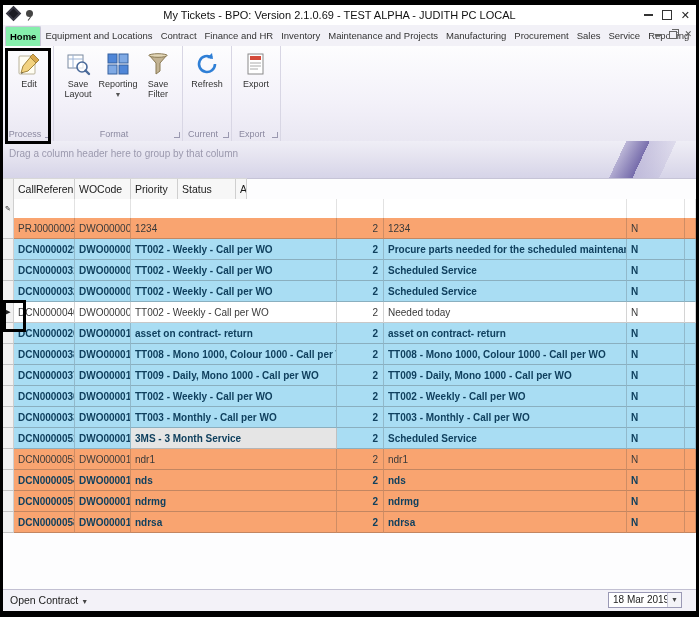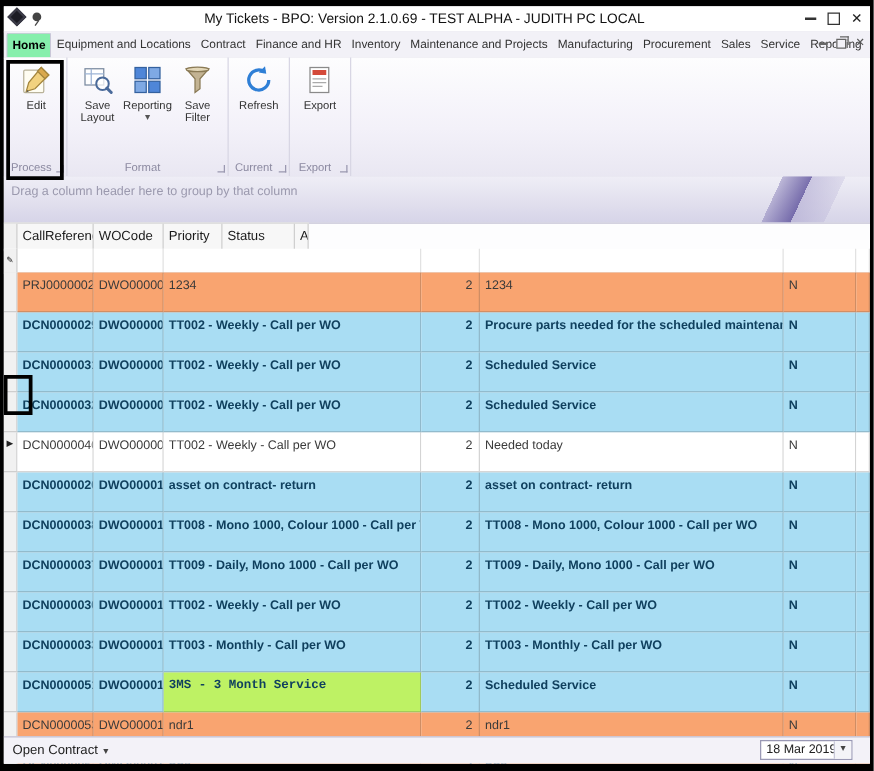--- a/index.html
+++ b/index.html
@@ -46,21 +46,21 @@
   .grouppanel{position:absolute;left:0;top:136px;right:0;height:37px;overflow:hidden;
               background:linear-gradient(180deg,#efeef6 0%,#e2e0ee 55%,#d6d4e8 100%);border-bottom:1px solid #c6c4d6;}
   .gp-hint{position:absolute;left:6px;top:7px;font-size:10px;color:#9b99ae;}
   .gp-deco{position:absolute;right:0;top:0;width:150px;height:100%;
            background:linear-gradient(115deg,transparent 48%,rgba(130,120,180,.45) 48%,rgba(92,80,155,.8) 62%,rgba(160,152,200,.45) 62%,rgba(160,152,200,.2) 78%,transparent 78%);}
 
   
   .ghead{position:absolute;left:0;top:173px;height:21px;display:flex;background:#f7f7f7;border-bottom:1px solid #bdbdbd;border-top:1px solid #d8d8d8;}
   .gfilter{position:absolute;left:0;top:194px;height:19px;display:flex;background:#fff;border-bottom:1px solid #c9c9c9;}
   .rows{position:absolute;left:0;top:213px;}
-  .grid-row{display:flex;height:32px;}
+  .grid-row{display:flex;height:21px;}
   .ind-cell{width:11px;box-sizing:border-box;background:#f1f1f1;border-right:1px solid #cfcfcf;border-bottom:1px solid rgba(60,60,60,.25);
             font-size:7px;line-height:20px;text-align:center;color:#222;flex:0 0 auto;}
   .ghead .ind-cell,.gfilter .ind-cell{border-bottom:none;}
   .hcell{box-sizing:border-box;padding-left:4px;font-size:10.5px;line-height:20px;color:#1a1a1a;
          border-right:1px solid #cfcfcf;overflow:hidden;white-space:nowrap;flex:0 0 auto;}
   .fcell{box-sizing:border-box;border-right:1px solid #e2e2e2;font-size:9px;line-height:18px;color:#888;
          padding-left:3px;overflow:hidden;flex:0 0 auto;}
   .gcell{box-sizing:border-box;padding-left:4px;font-size:10px;line-height:21px;color:#3a3a3a;
          border-right:1px solid rgba(60,60,60,.22);border-bottom:1px solid rgba(60,60,60,.28);
          overflow:hidden;white-space:nowrap;flex:0 0 auto;}
@@ -314,21 +314,21 @@
         <div class="gcell" style="width: 206px; background: rgb(169, 221, 243); font-weight: bold; color: rgb(16, 64, 94);">TT003 - Monthly - Call per WO</div>
         <div class="gcell right" style="width: 47px; background: rgb(169, 221, 243); font-weight: bold; color: rgb(16, 64, 94);">2</div>
         <div class="gcell" style="width: 243px; background: rgb(169, 221, 243); font-weight: bold; color: rgb(16, 64, 94);">TT003 - Monthly - Call per WO</div>
         <div class="gcell" style="width: 58px; background: rgb(169, 221, 243); font-weight: bold; color: rgb(16, 64, 94);">N</div>
         <div class="gcell" style="width: 11px; background: rgb(169, 221, 243); font-weight: bold; color: rgb(16, 64, 94);"></div>
       </div>
       <div class="grid-row">
         <div class="ind-cell"></div>
         <div class="gcell" style="width: 61px; background: rgb(169, 221, 243); font-weight: bold; color: rgb(16, 64, 94);">DCN0000051</div>
         <div class="gcell" style="width: 56px; background: rgb(169, 221, 243); font-weight: bold; color: rgb(16, 64, 94);">DWO0000133</div>
-        <div class="gcell" style="width: 206px; background: #bef264; font-weight: bold; color: rgb(16, 64, 94); font-family: Liberation Mono, monospace;">3MS - 3 Month Service</div>
+        <div class="gcell" style="width: 206px; background: #e5e5e5; font-weight: bold; color: rgb(16, 64, 94);">3MS - 3 Month Service</div>
         <div class="gcell right" style="width: 47px; background: rgb(169, 221, 243); font-weight: bold; color: rgb(16, 64, 94);">2</div>
         <div class="gcell" style="width: 243px; background: rgb(169, 221, 243); font-weight: bold; color: rgb(16, 64, 94);">Scheduled Service</div>
         <div class="gcell" style="width: 58px; background: rgb(169, 221, 243); font-weight: bold; color: rgb(16, 64, 94);">N</div>
         <div class="gcell" style="width: 11px; background: rgb(169, 221, 243); font-weight: bold; color: rgb(16, 64, 94);"></div>
       </div>
       <div class="grid-row">
         <div class="ind-cell"></div>
         <div class="gcell" style="width: 61px; background: rgb(249, 164, 112);">DCN0000053</div>
         <div class="gcell" style="width: 56px; background: rgb(249, 164, 112);">DWO0000138</div>
         <div class="gcell" style="width: 206px; background: rgb(249, 164, 112);">ndr1</div>

